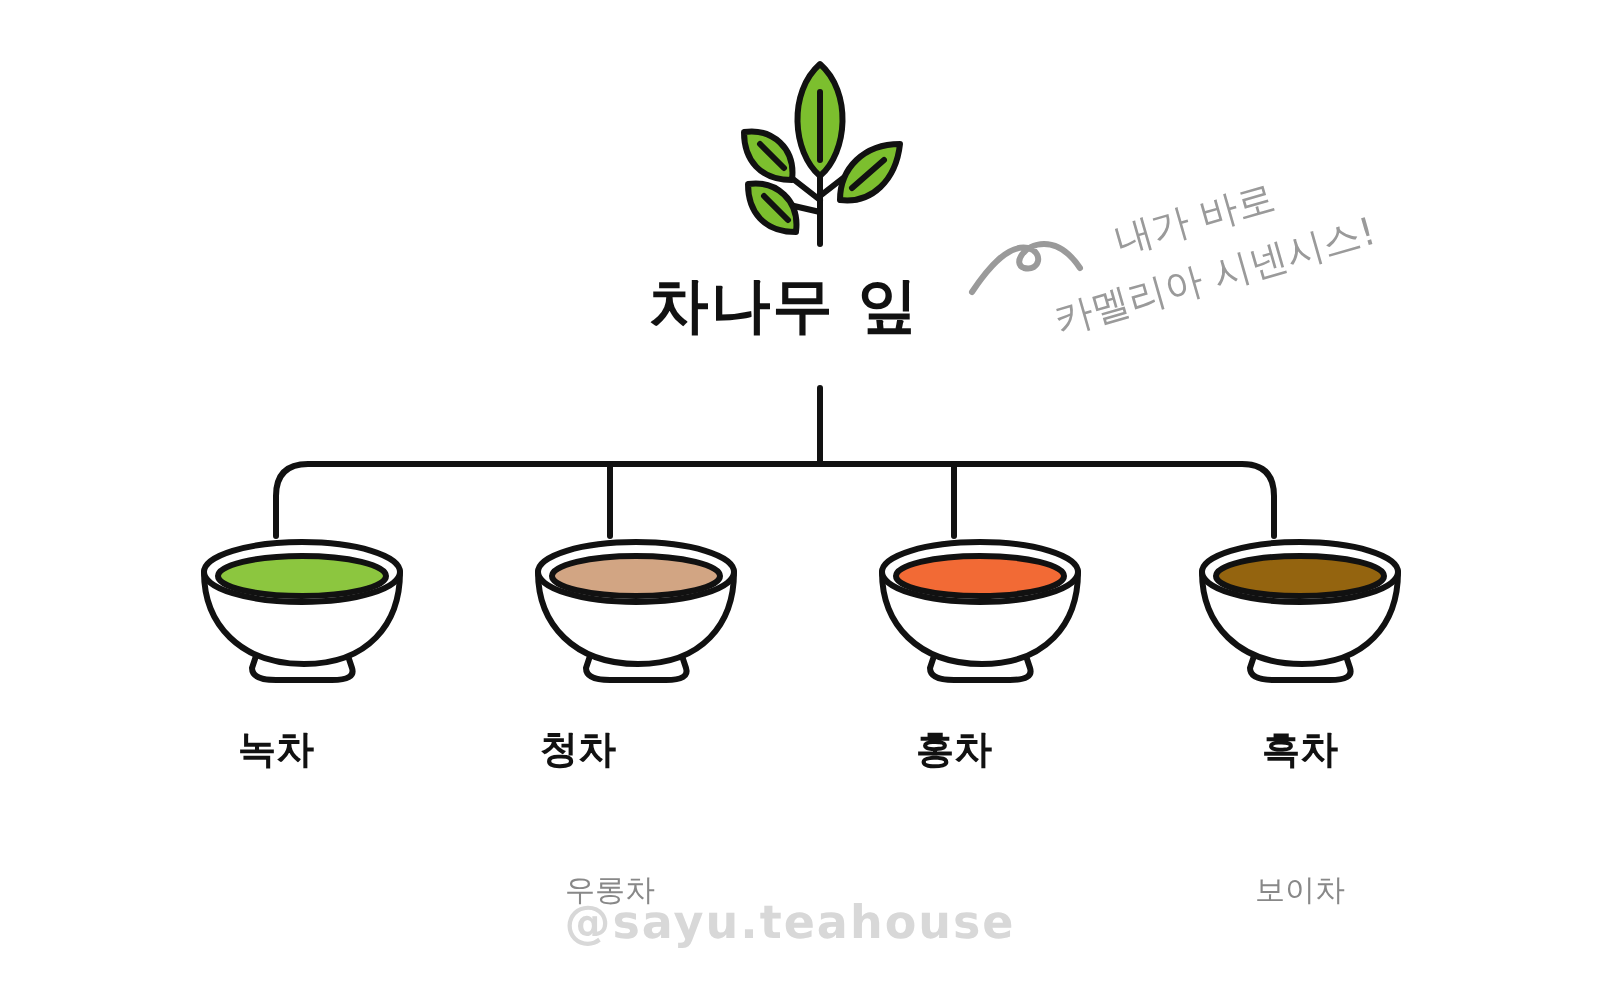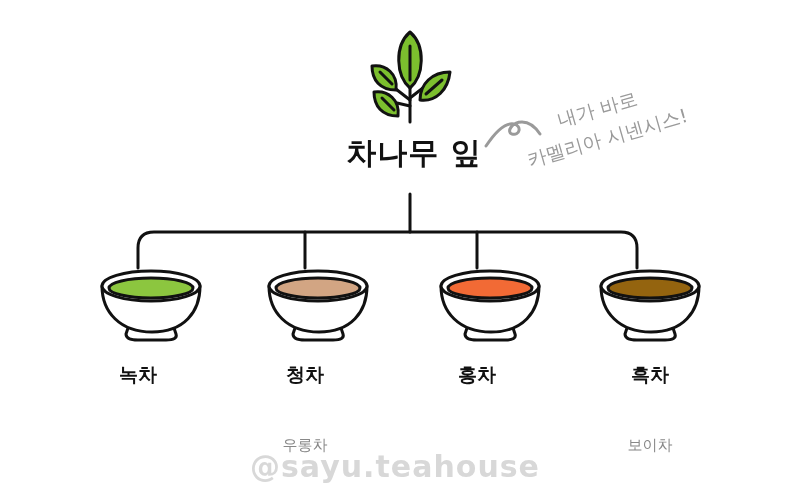--- a/index.html
+++ b/index.html
@@ -1,22 +1,22 @@
 <!DOCTYPE html>
 <html><head>
   <meta charset="utf-8">
   <style>
     html, body { margin: 0; padding: 0; background: #ffffff; }
     body { width: 802px; height: 500px; position: relative; overflow: hidden; font-family: "DejaVu Sans", sans-serif; }
     .abs { position: absolute; }
-    .root-title { left: 334px; top: 133px; width: 160px; text-align: center; font-size: 30px; font-weight: bold; color: #111; letter-spacing: 1px; }
+    .root-title { left: 312px; top: 133px; width: 160px; text-align: center; font-size: 30px; font-weight: bold; color: #111; letter-spacing: 1px; }
     .tea-name { width: 140px; text-align: center; font-size: 19px; font-weight: bold; color: #111; top: 362px; }
     .tea-sub { width: 140px; text-align: center; font-size: 15px; color: #888; top: 408px; margin-top: 28px; }
     .note { color: #9a9a9a; font-size: 19px; font-family: "DejaVu Sans", sans-serif; white-space: nowrap; transform-origin: left center; }
-    .watermark { left: 0; width: 790px; top: 449px; text-align: center; font-size: 30px; font-weight: bold; color: #d8d8d8; letter-spacing: 1px; font-family: "DejaVu Sans", sans-serif; }
+    .watermark { left: 0; width: 790px; top: 449px; text-align: center; font-size: 23px; font-weight: bold; color: #d8d8d8; letter-spacing: 1px; font-family: "DejaVu Sans", sans-serif; }
     svg { display: block; }
   </style>
 </head>
 <body>
 
 <div class="abs" style="left:362px; top:28px;">
   <svg width="96" height="96" viewBox="0 0 96 96">
     <g stroke="#111" stroke-width="3" stroke-linejoin="round" stroke-linecap="round">
 
       <path d="M48 94 L48 28" fill="none"></path>
@@ -104,20 +104,20 @@
       <path d="M78 38 C88 32 94 38 90 46 C88 50 82 52 76 52" fill="none"></path>
       <path d="M32 66 L30 72 Q30 78 42 78 L70 78 Q82 78 80 72 L78 66" fill="#fff"></path>
       <path d="M6 24 C6 50 24 70 56 70 C88 70 104 50 104 24 Z" fill="#fff"></path>
       <ellipse cx="55" cy="24" rx="49" ry="15" fill="#fff"></ellipse>
       <ellipse cx="55" cy="26" rx="42" ry="10" fill="#94640f"></ellipse>
     </g>
   </svg>
 </div>
 
 <div class="abs tea-name" style="left:68px;">녹차</div>
-<div class="abs tea-name" style="left:235px;">청차</div>
+<div class="abs tea-name" style="left:219px;">청차</div>
 <div class="abs tea-name" style="left:407px;">홍차</div>
 <div class="abs tea-name" style="left:580px;">흑차</div>
 
 <div class="abs tea-sub" style="left:235px;">우롱차</div>
 <div class="abs tea-sub" style="left:580px;">보이차</div>
 
 <div class="abs watermark">@sayu.teahouse</div>
 
 </body></html>

